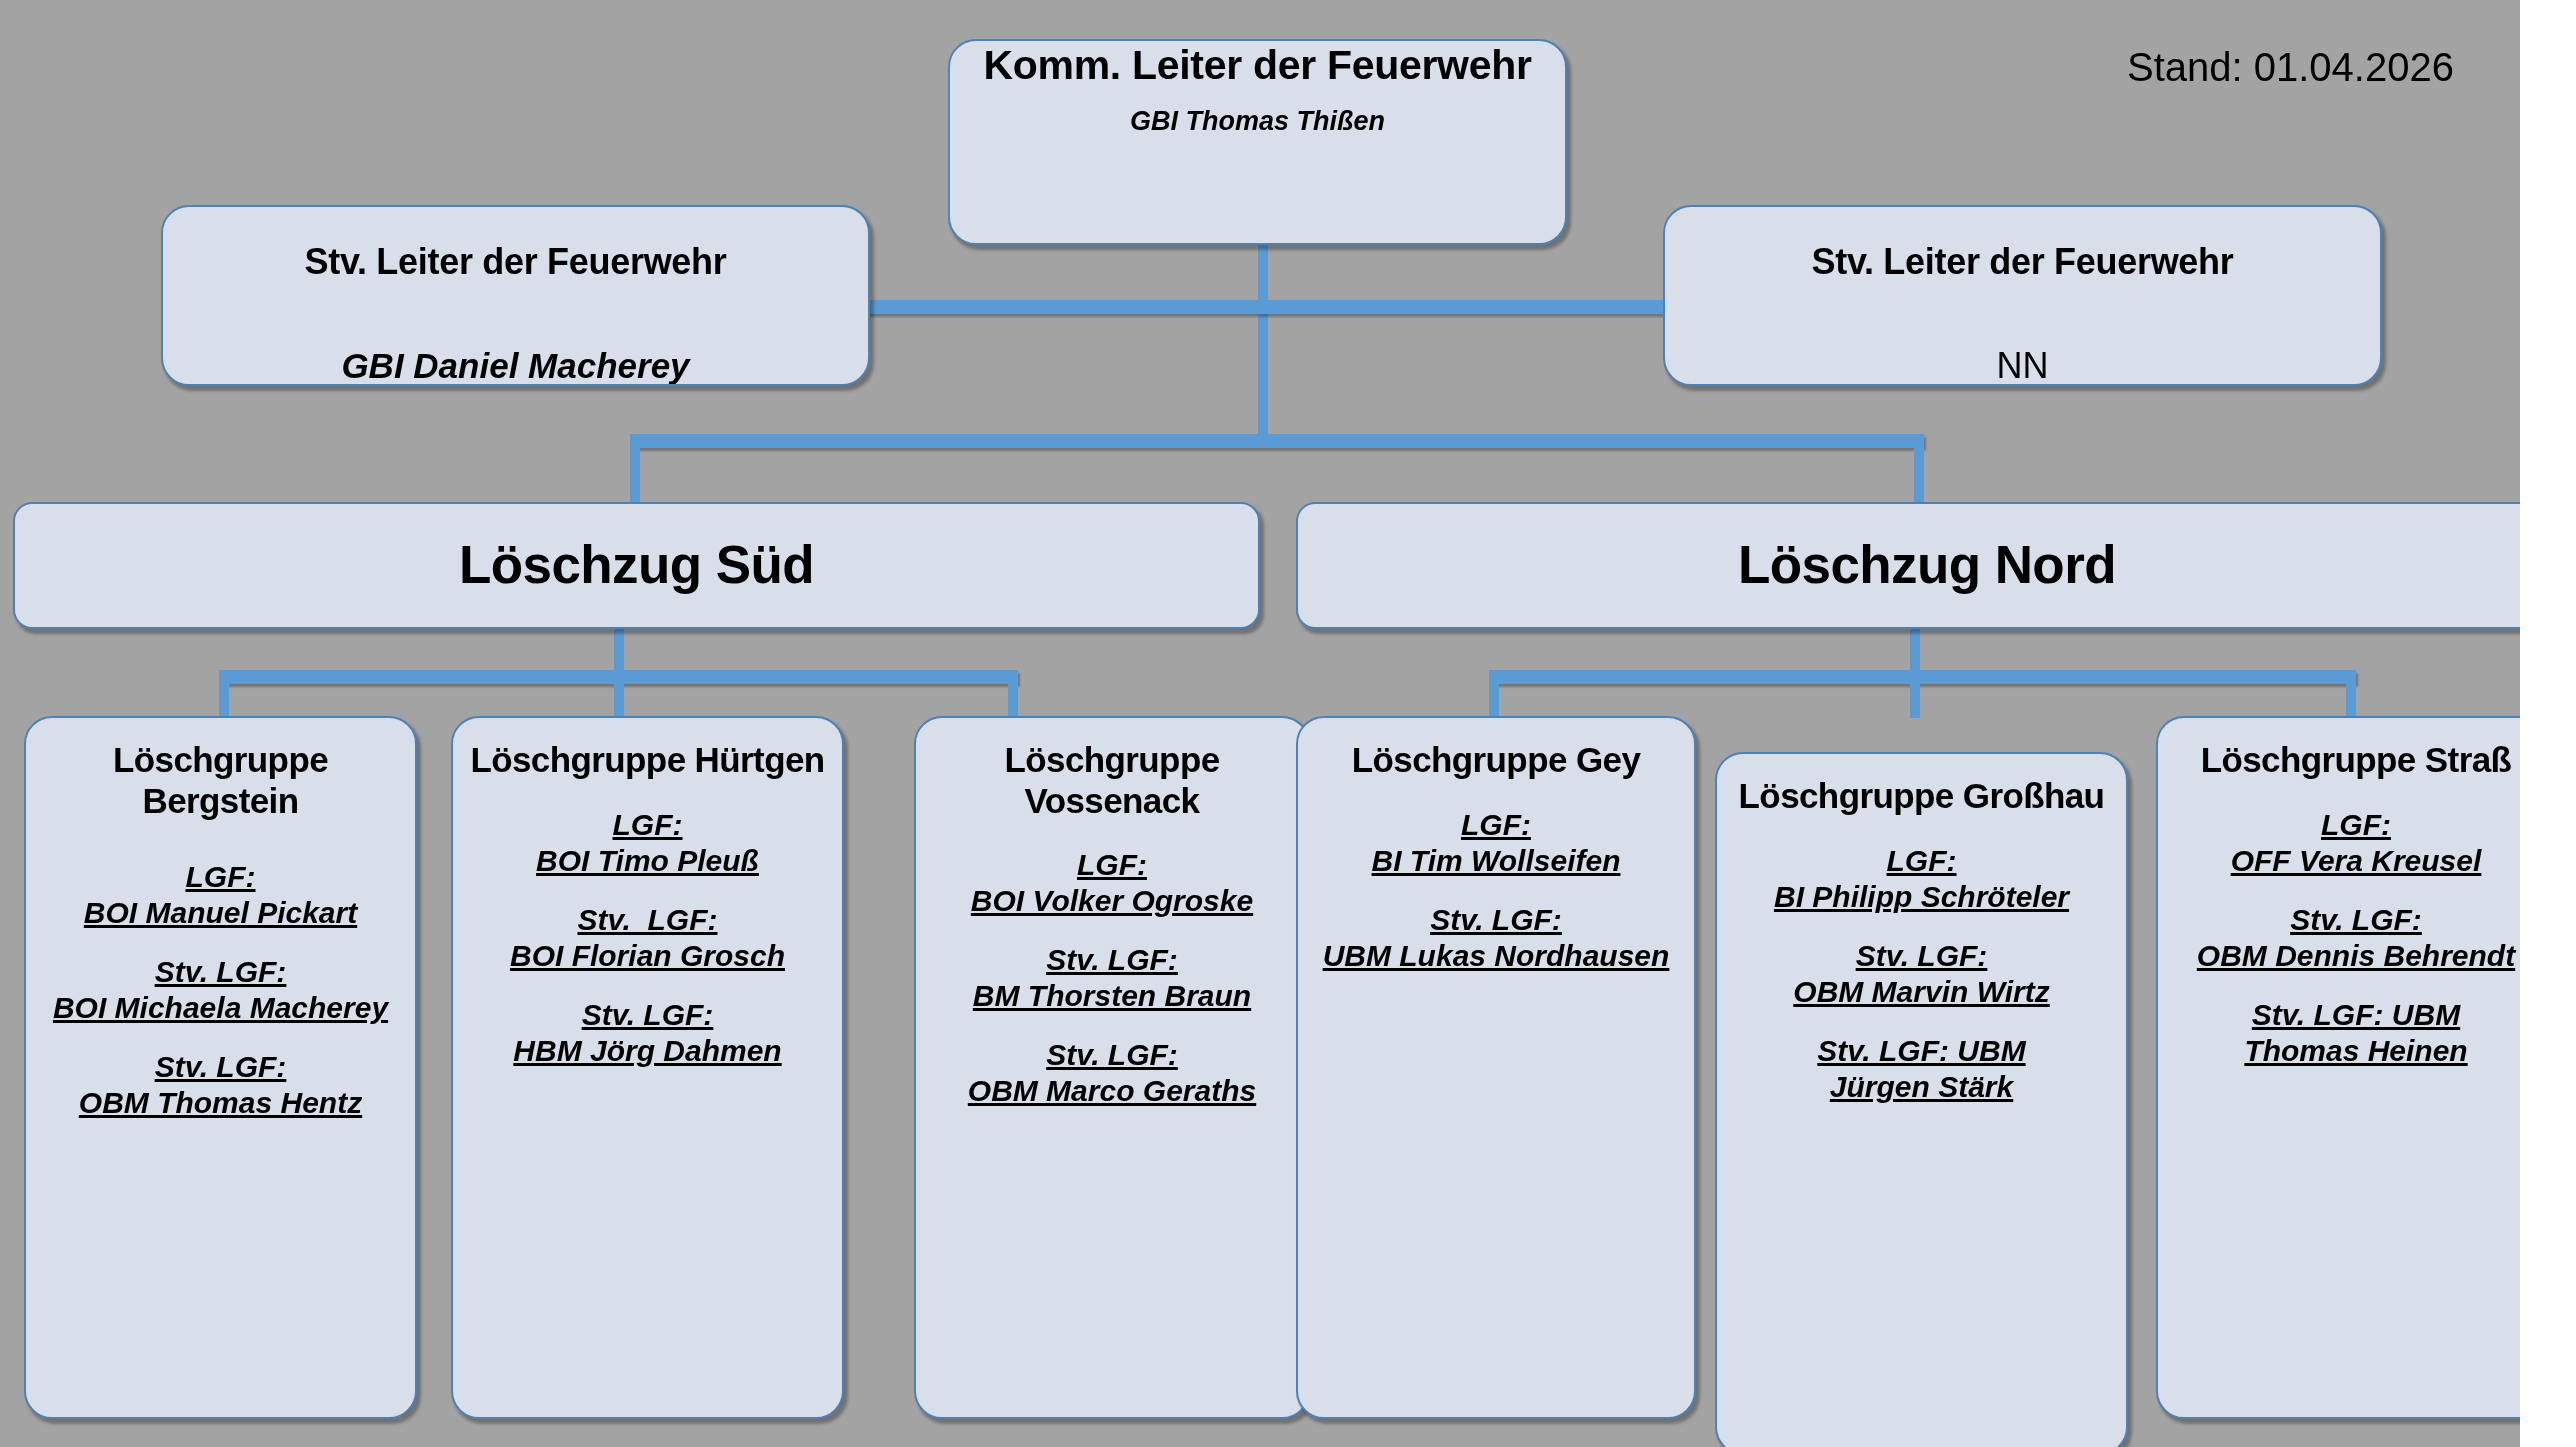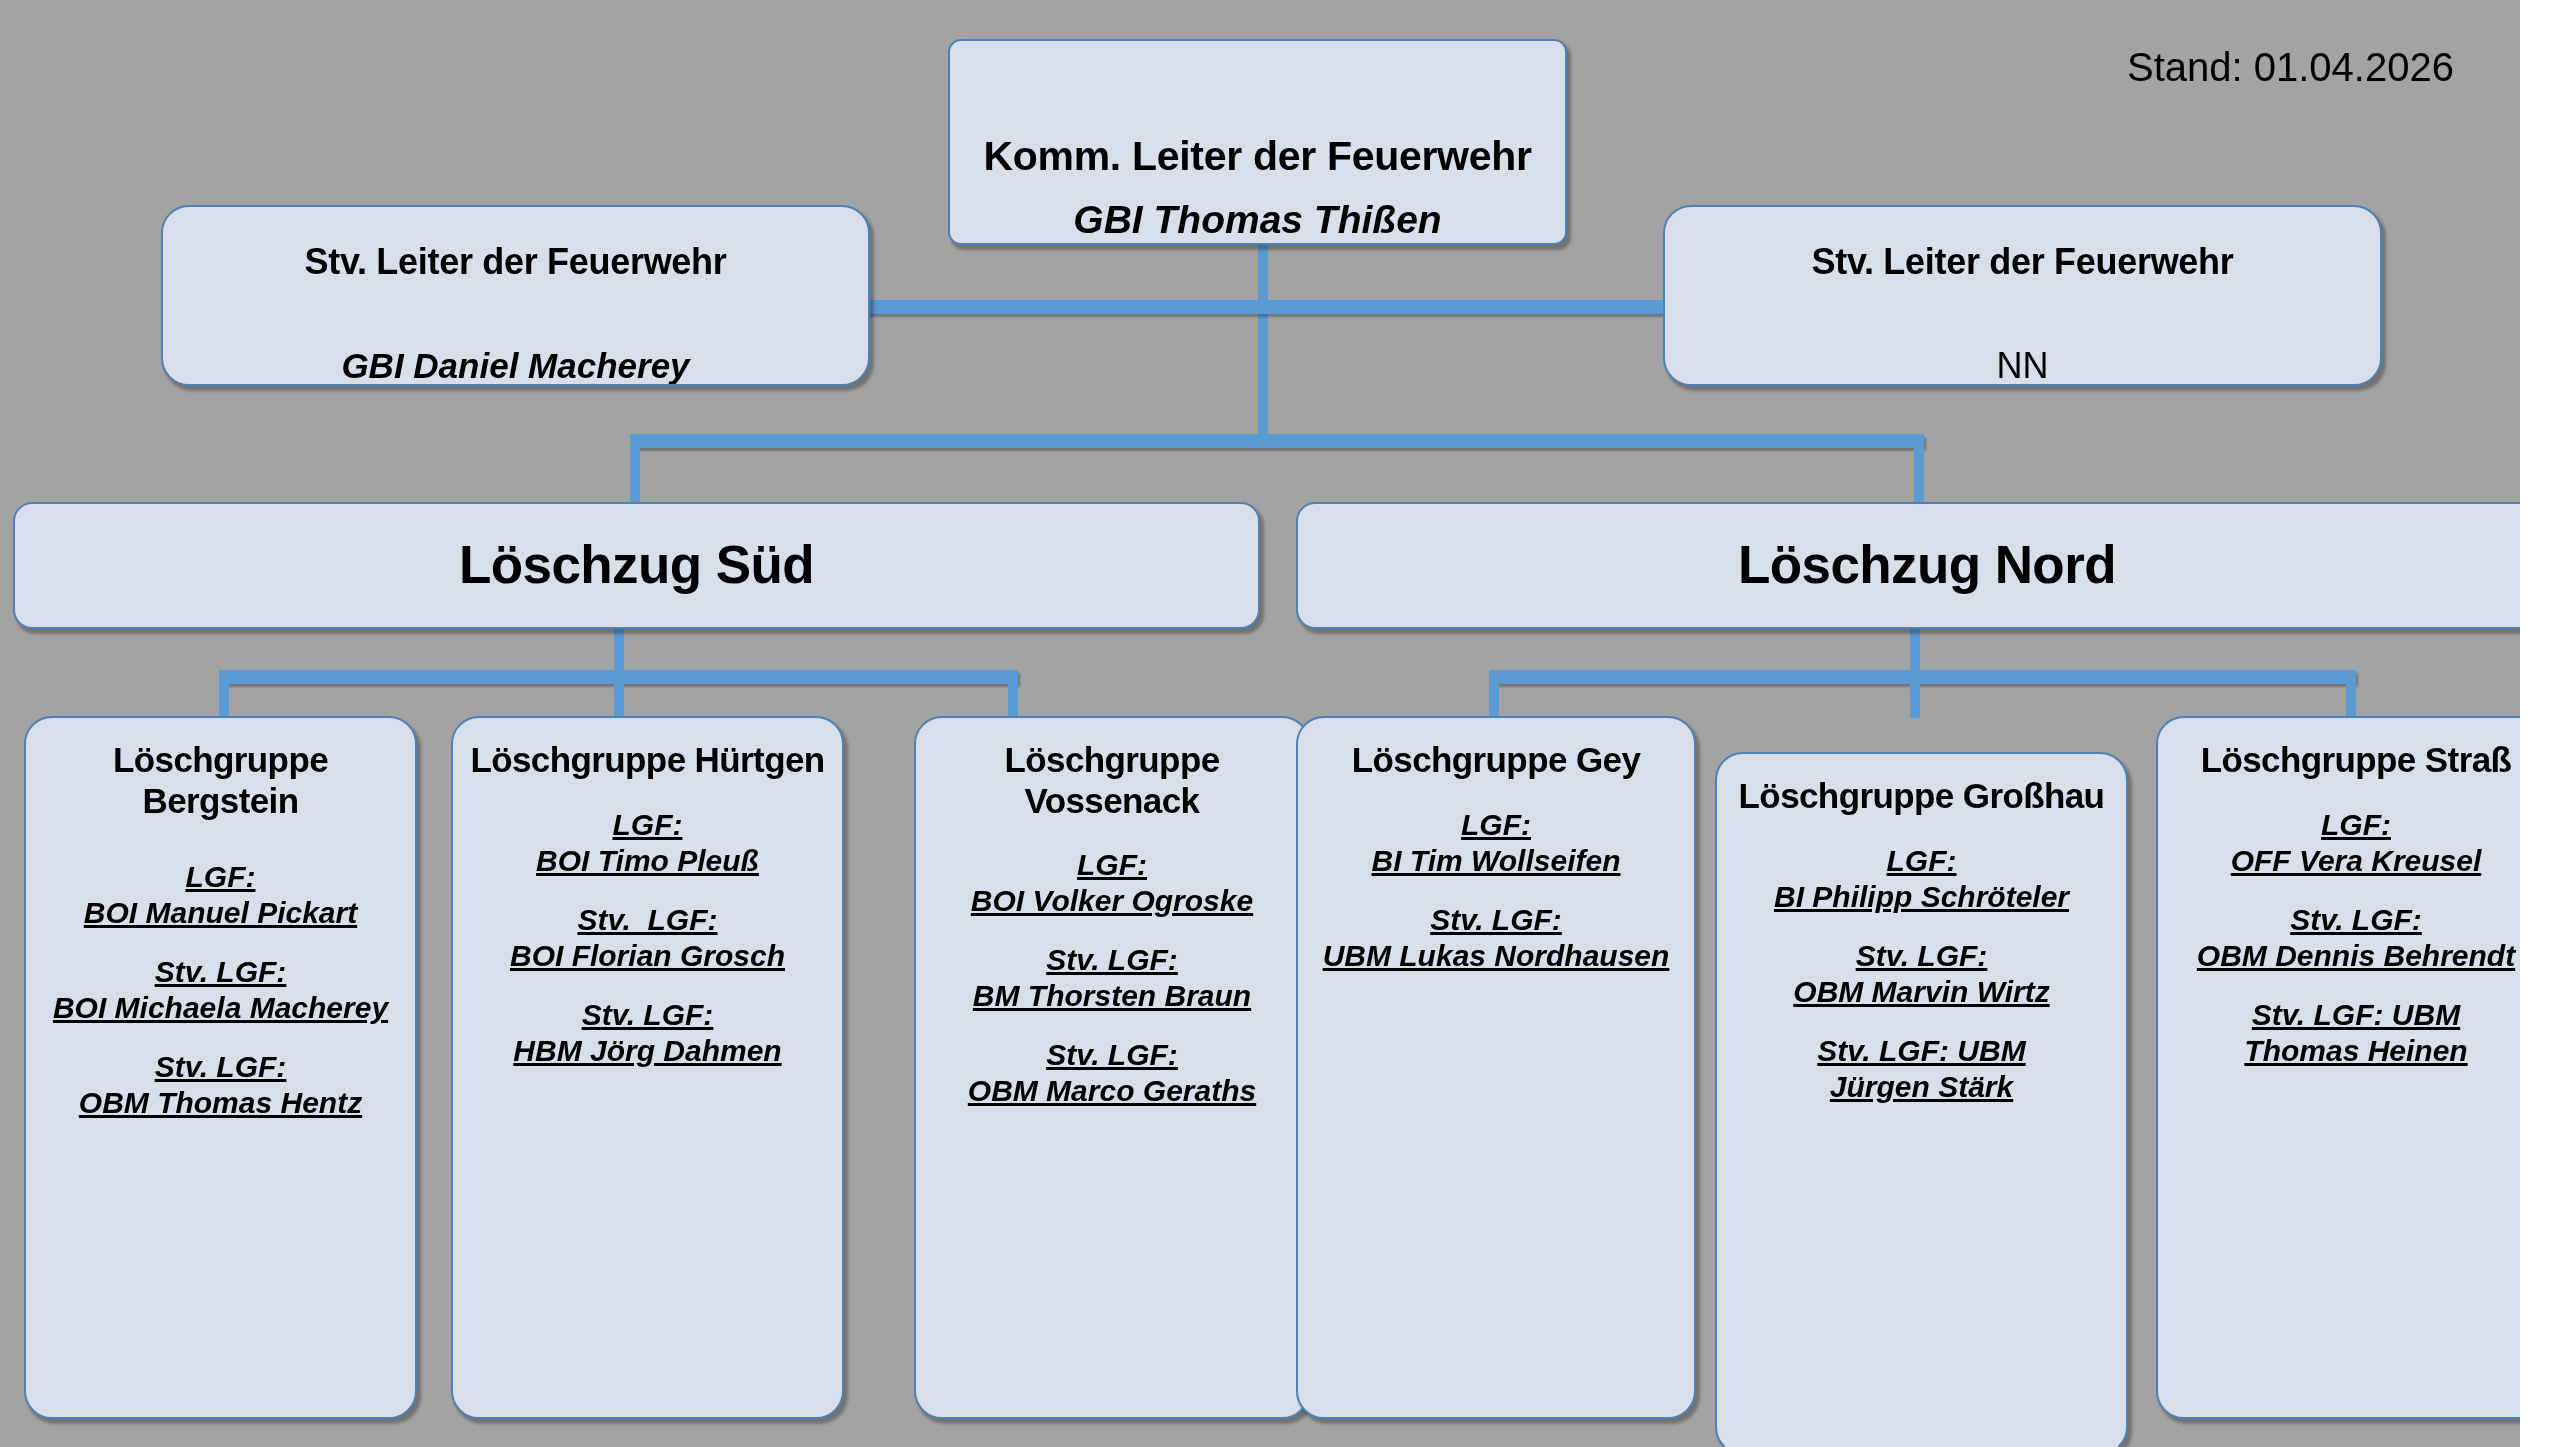--- a/index.html
+++ b/index.html
@@ -35,22 +35,21 @@
     border: 2.6px solid #4e81b4;
     border-radius: 28px;
     box-shadow: 3.9px 4.5px 3.2px rgba(0,0,0,0.30);
     z-index: 3;
     display: flex;
     flex-direction: column;
     align-items: center;
     overflow: hidden;
   }
   .box.pad-top-lead {
-    justify-content: flex-end;
-    border-radius: 13px;
+    justify-content: flex-start;
   }
 
   .title {
     font-weight: bold;
     color: #000000;
     text-align: center;
     line-height: 1.18;
     letter-spacing: -0.3px;
   }
   .subtitle {
@@ -63,21 +62,21 @@
   .plain {
     font-weight: normal;
     font-style: normal;
     color: #000000;
     text-align: center;
     line-height: 1.18;
   }
 
   
   #box-leader .title { font-size: 41px; }
-  #box-leader .subtitle { font-size: 39px; margin-top: 17px; }
+  #box-leader .subtitle { font-size: 27px; margin-top: 17px; }
 
   
   .deputy { justify-content: flex-start; }
   .deputy .title { font-size: 36px; margin-top: 34px; }
   .deputy .subtitle { font-size: 35px; margin-top: 62px; }
   .deputy .plain { font-size: 36px; margin-top: 62px; }
 
   
   .zug { justify-content: center; align-items: center; }
   .zug .title { font-size: 53px; letter-spacing: -0.6px; }

